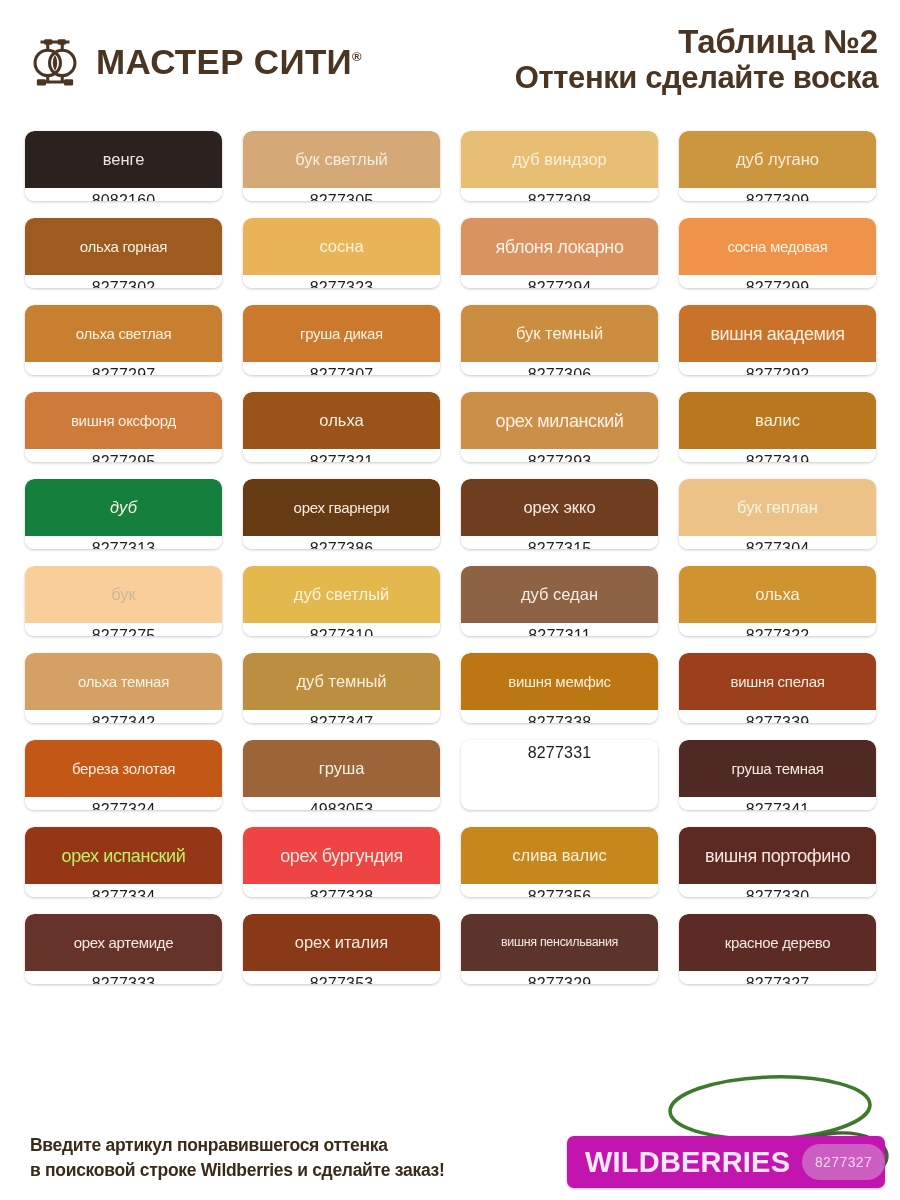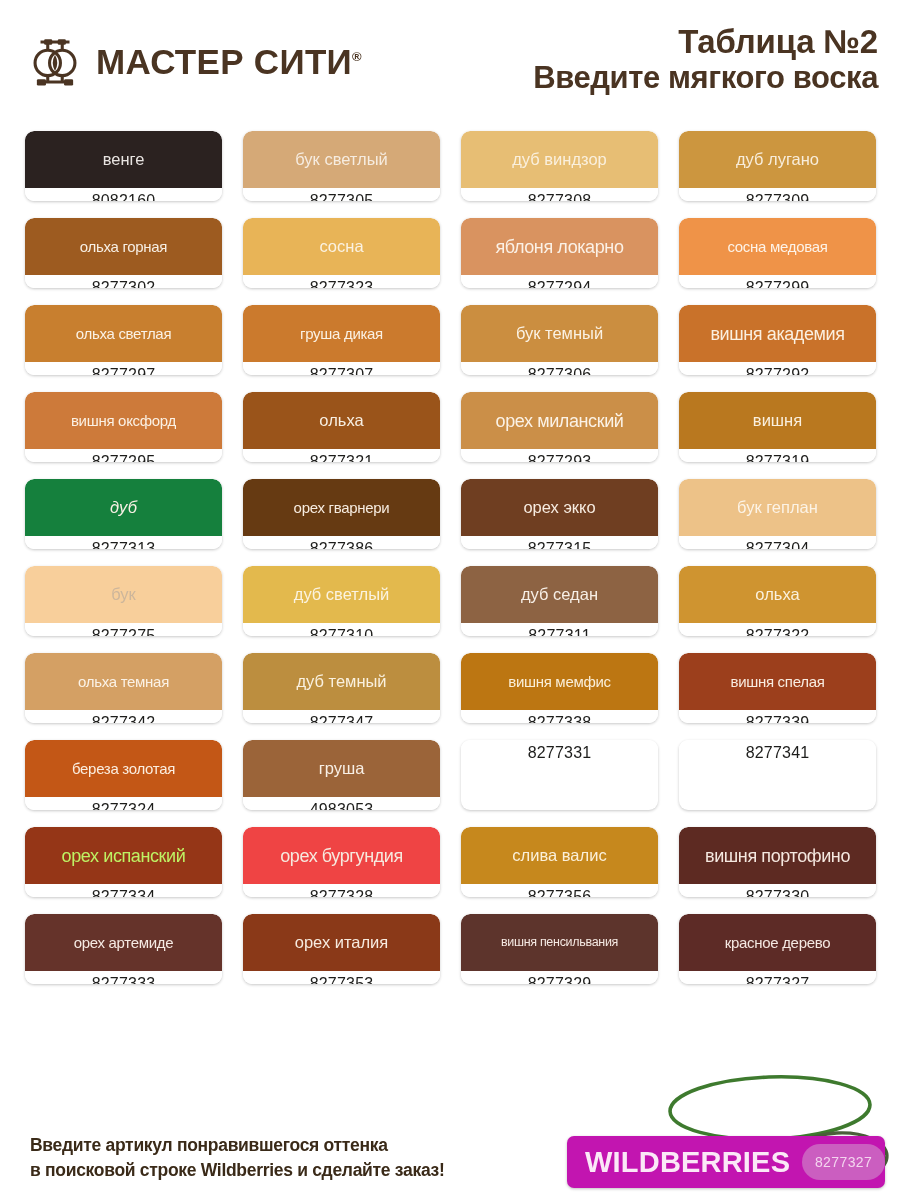--- a/index.html
+++ b/index.html
@@ -193,21 +193,21 @@
             <path d="M32 24 q5 9 0 18 q-5 -9 0 -18"></path>
           </g>
         </svg>
       </span>
       <div class="brand-name">
         <span>МАСТЕР СИТИ</span><span class="brand-reg">®</span>
       </div>
     </div>
     <div class="title-block">
       <div class="title-main">Таблица №2</div>
-      <div class="title-sub">Введите мягкого воска</div>
+      <div class="title-sub">Оттенки сделайте воска</div>
     </div>
   </div>
 
   <div class="grid">
       <div class="swatch">
         <div class="swatch-color" style="background: rgb(43, 34, 32);">
           <div class="swatch-label" style="color: rgb(232, 228, 225);">венге</div>
         </div>
         <div class="swatch-code">8082160</div>
       </div>
@@ -290,21 +290,21 @@
         <div class="swatch-code">8277321</div>
       </div>
       <div class="swatch">
         <div class="swatch-color" style="background: rgb(203, 143, 72);">
           <div class="swatch-label narrower" style="color: rgb(251, 242, 230);">орех миланский</div>
         </div>
         <div class="swatch-code">8277293</div>
       </div>
       <div class="swatch">
         <div class="swatch-color" style="background: rgb(185, 120, 31);">
-          <div class="swatch-label" style="color: rgb(250, 240, 223);">вишня</div>
+          <div class="swatch-label" style="color: rgb(250, 240, 223);">валис</div>
         </div>
         <div class="swatch-code">8277319</div>
       </div>
       <div class="swatch">
         <div class="swatch-color" style="background: #15803d; font-style: italic;">
           <div class="swatch-label" style="color: rgb(248, 240, 229);">дуб</div>
         </div>
         <div class="swatch-code">8277313</div>
       </div>
       <div class="swatch">
@@ -382,20 +382,23 @@
       <div class="swatch">
         <div class="swatch-color" style="background: rgb(155, 100, 57);">
           <div class="swatch-label" style="color: rgb(248, 239, 229);">груша</div>
         </div>
         <div class="swatch-code">4983053</div>
       </div>
       <div class="swatch">
         <div class="swatch-code">8277331</div>
       </div>
       <div class="swatch">
+        <div class="swatch-color" style="background: rgb(79, 42, 37);">
+          <div class="swatch-label narrow" style="color: rgb(244, 232, 226);">груша темная</div>
+        </div>
         <div class="swatch-code">8277341</div>
       </div>
       <div class="swatch">
         <div class="swatch-color" style="background: rgb(149, 54, 23);">
           <div class="swatch-label narrower" style="color: #bef264;">орех испанский</div>
         </div>
         <div class="swatch-code">8277334</div>
       </div>
       <div class="swatch">
         <div class="swatch-color" style="background: #ef4444;">

